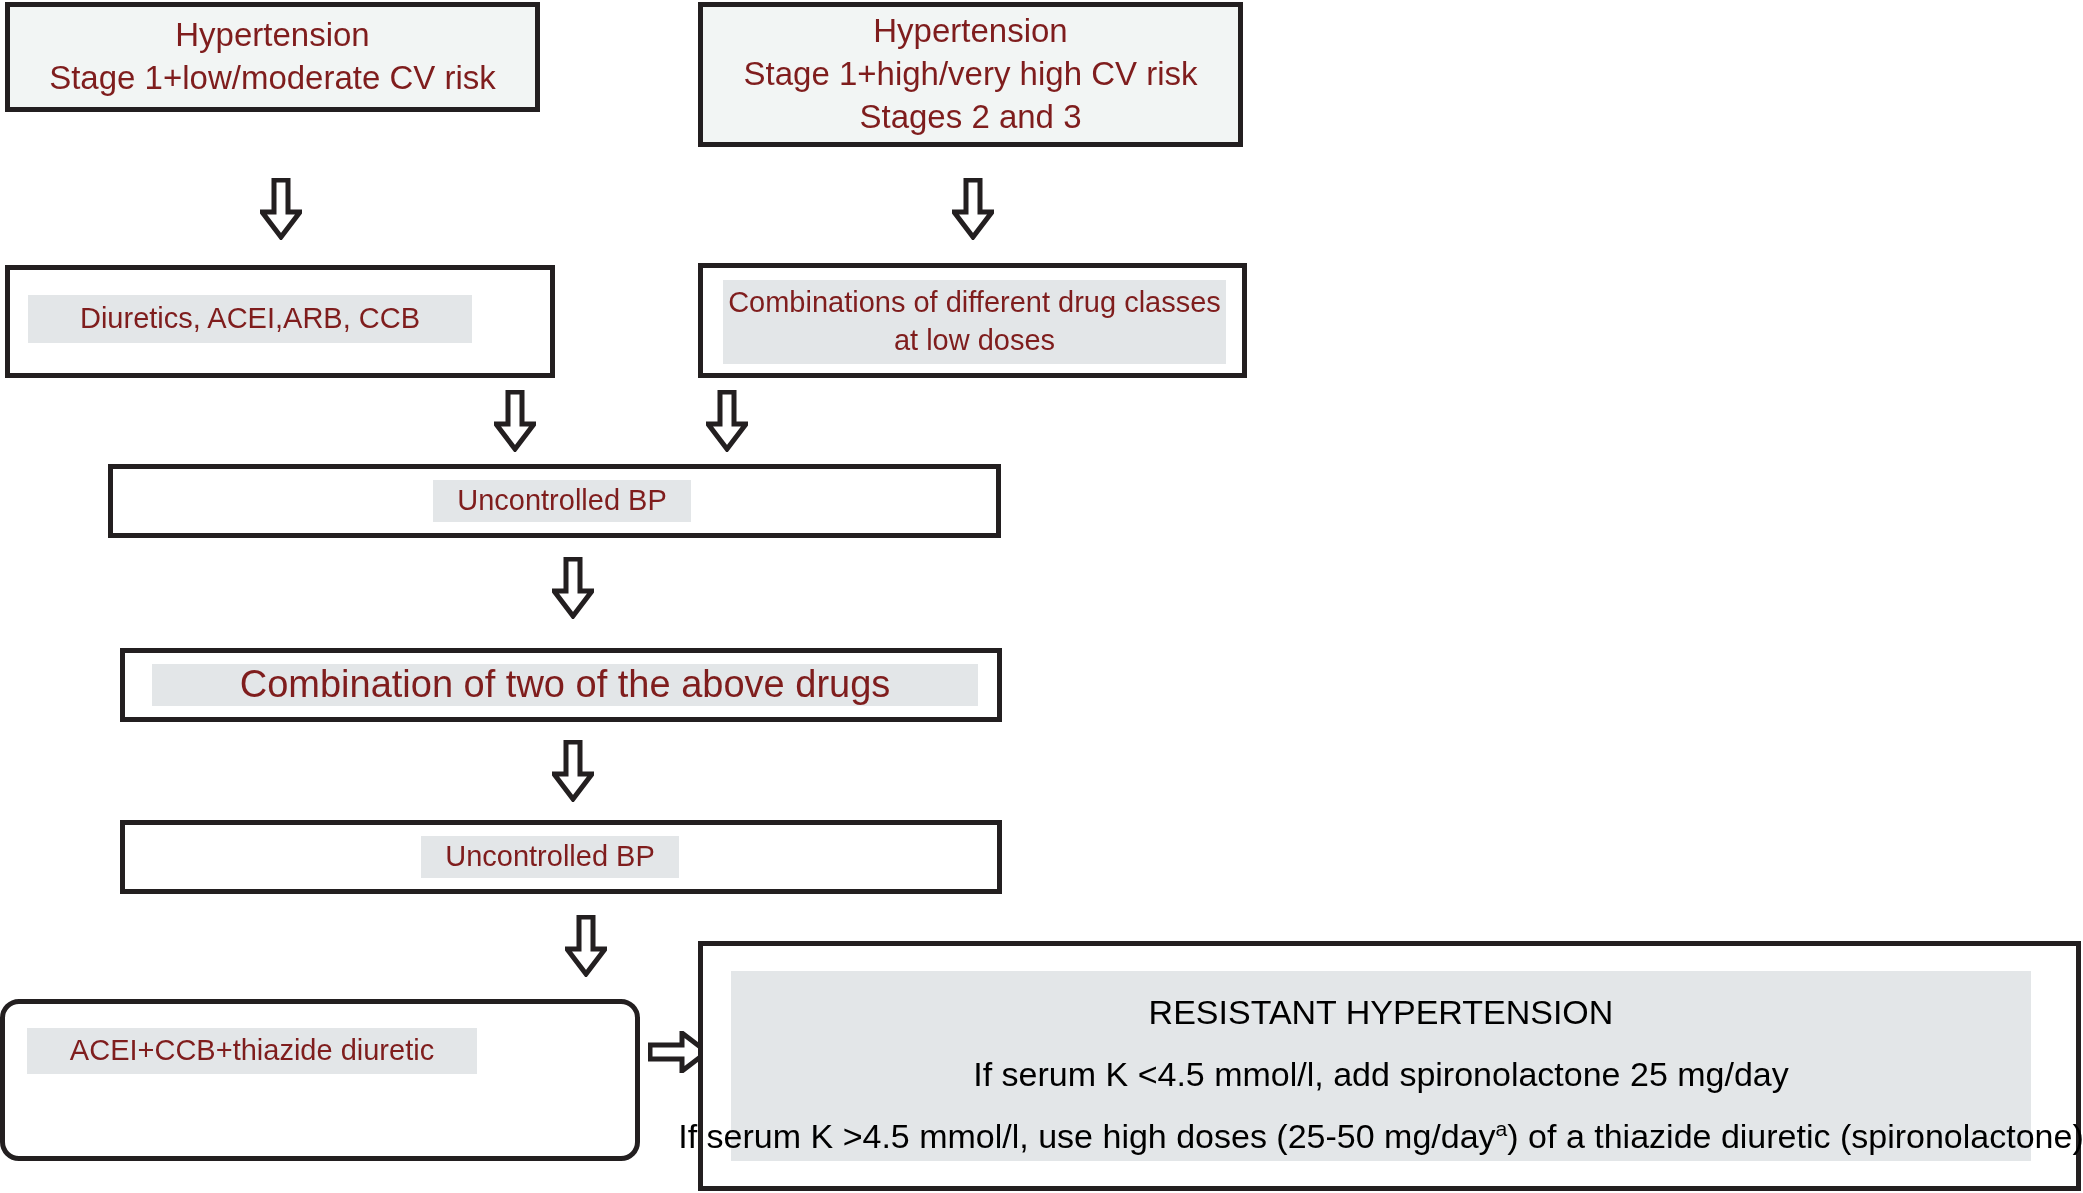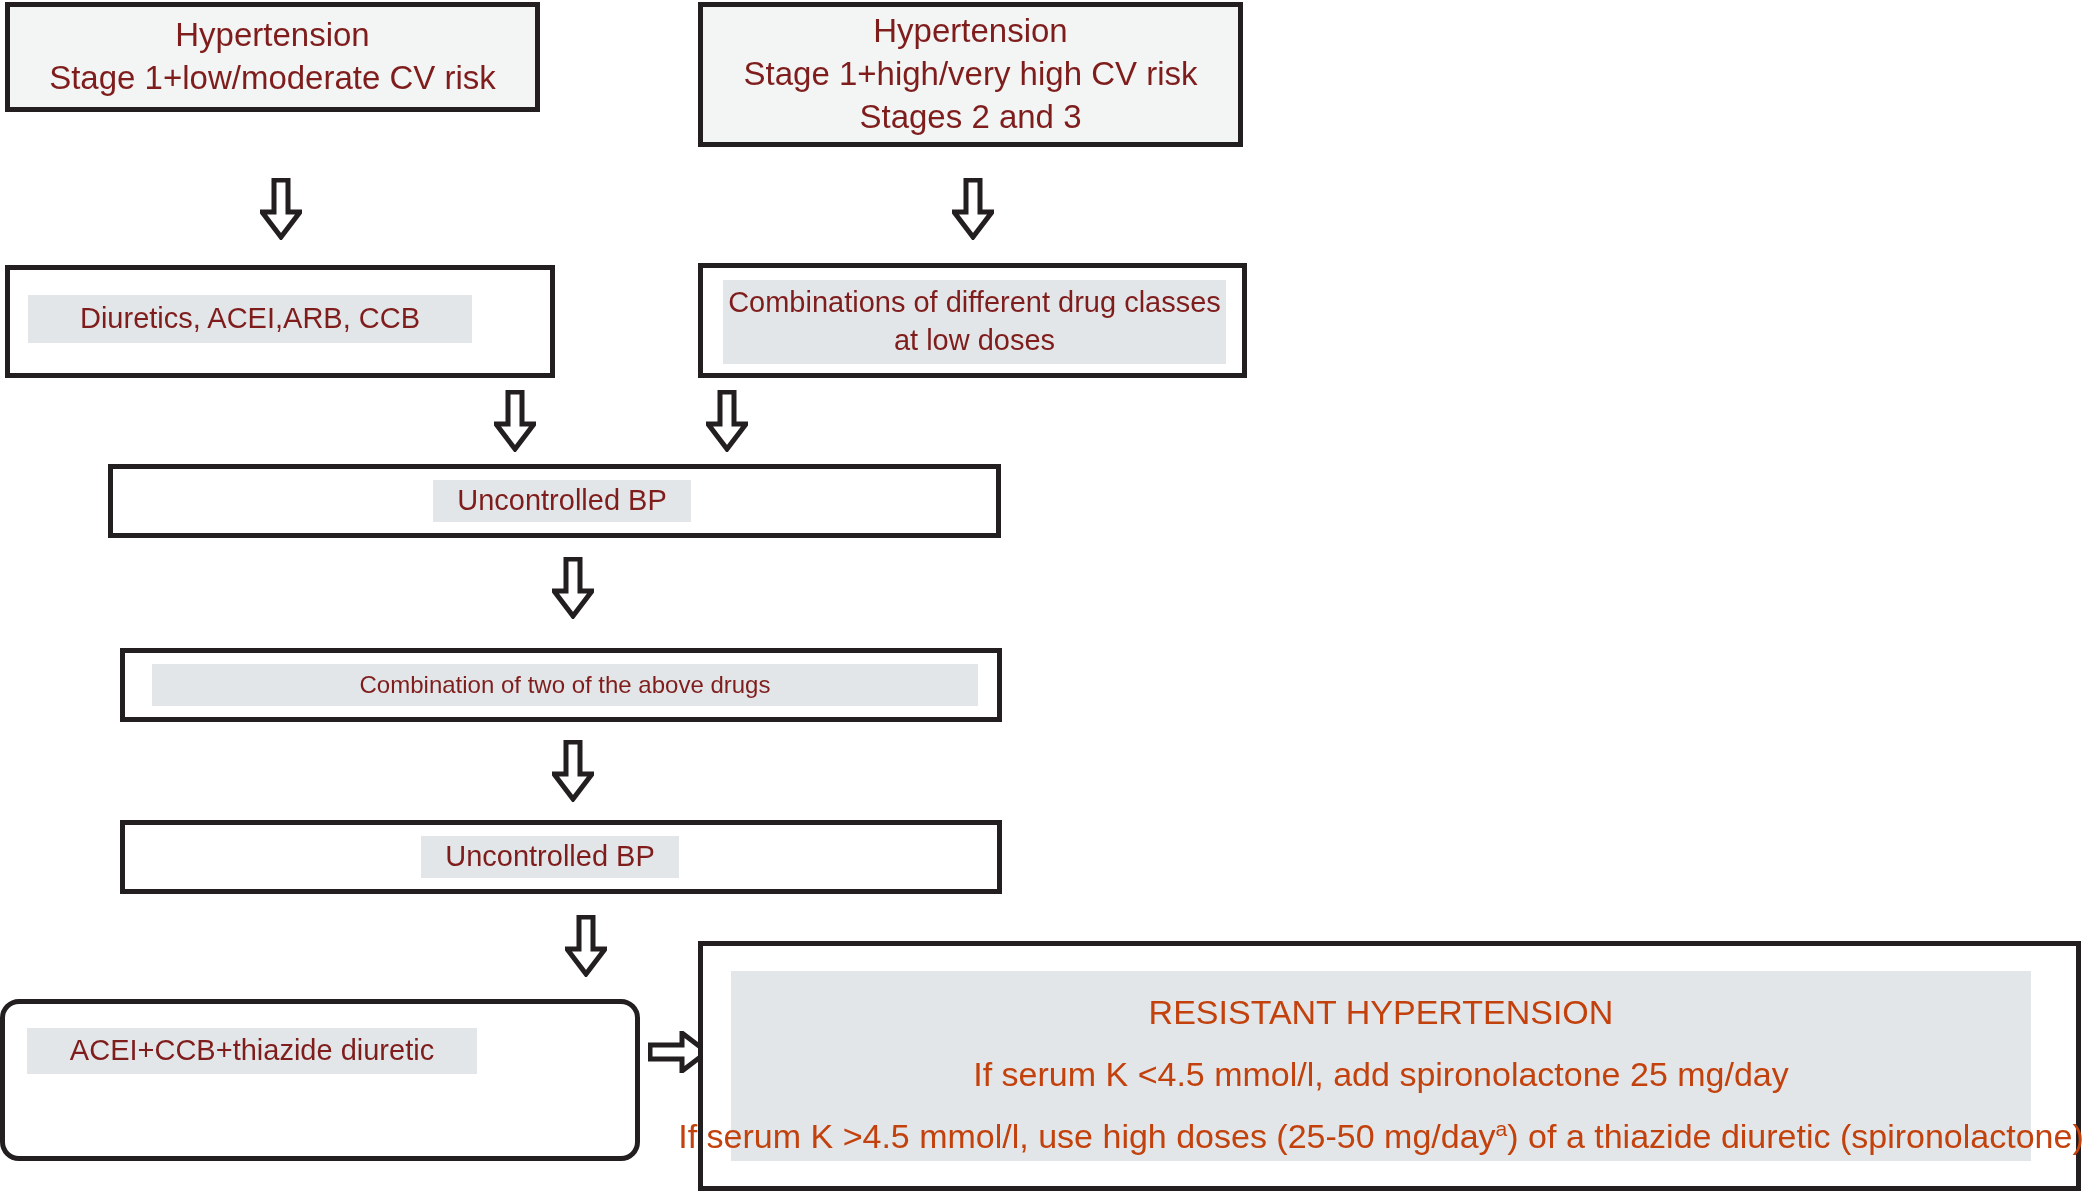--- a/index.html
+++ b/index.html
@@ -68,21 +68,21 @@
     display: flex;
     flex-direction: column;
     align-items: center;
     justify-content: center;
   }
   .rh-line {
     font-size: 34px;
     line-height: 1.30;
     text-align: center;
     white-space: nowrap;
-    color: #c2410c;
+    color: #000000;
     padding: 1px 0;
     margin-top: 16px;
   }
   .rh-line sup {
     font-size: 0.62em;
     vertical-align: super;
     line-height: 0;
   }
 </style>
 </head>
@@ -145,21 +145,21 @@
   </div>
 
   <div class="arrow" style="left:552px; top:557px;">
     <svg width="42" height="62" viewBox="0 0 42 62">
       <path d="M14 2 H28 V34 H40 L21 59 L2 34 H14 Z" fill="#ffffff" stroke="#231f20" stroke-width="5" stroke-linejoin="miter"></path>
     </svg>
   </div>
 
   <div class="node" style="left:120px; top:648px; width:882px; height:74px;">
     <div class="band" style="left:27px; top:11px; width:826px; height:42px;">
-      <div class="node-text" style="font-size:24px;">Combination of two of the above drugs</div>
+      <div class="node-text" style="font-size:38px;">Combination of two of the above drugs</div>
     </div>
   </div>
 
   <div class="arrow" style="left:552px; top:740px;">
     <svg width="42" height="62" viewBox="0 0 42 62">
       <path d="M14 2 H28 V34 H40 L21 59 L2 34 H14 Z" fill="#ffffff" stroke="#231f20" stroke-width="5" stroke-linejoin="miter"></path>
     </svg>
   </div>
 
   <div class="node" style="left:120px; top:820px; width:882px; height:74px;">

